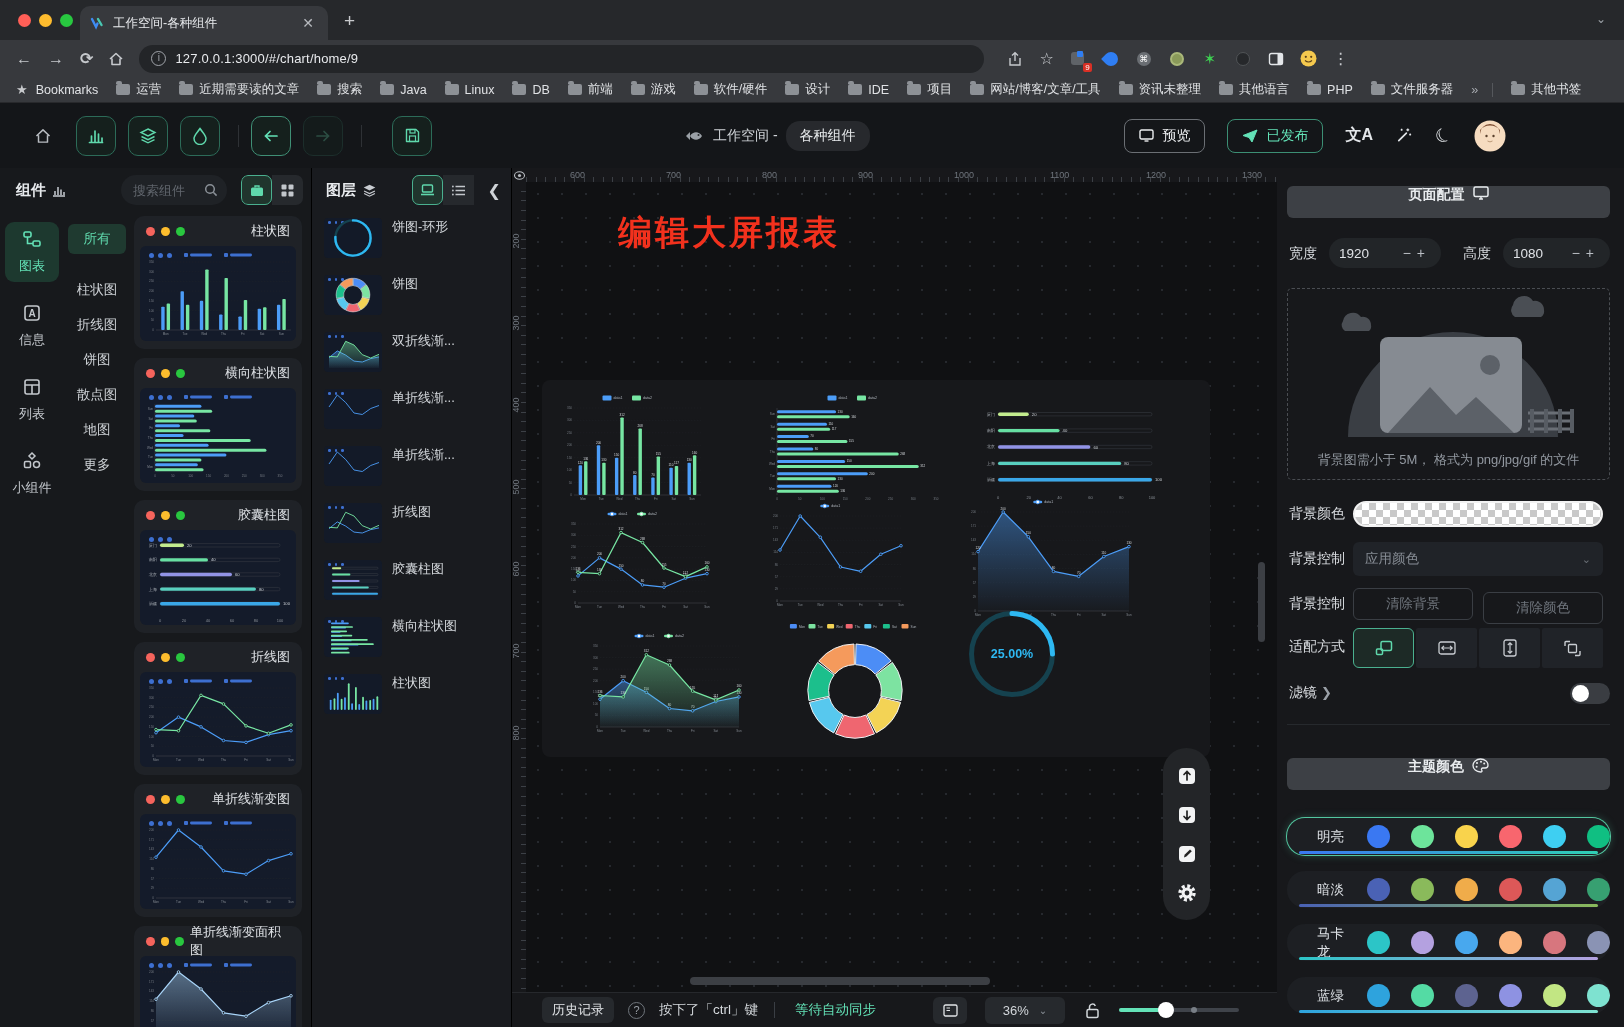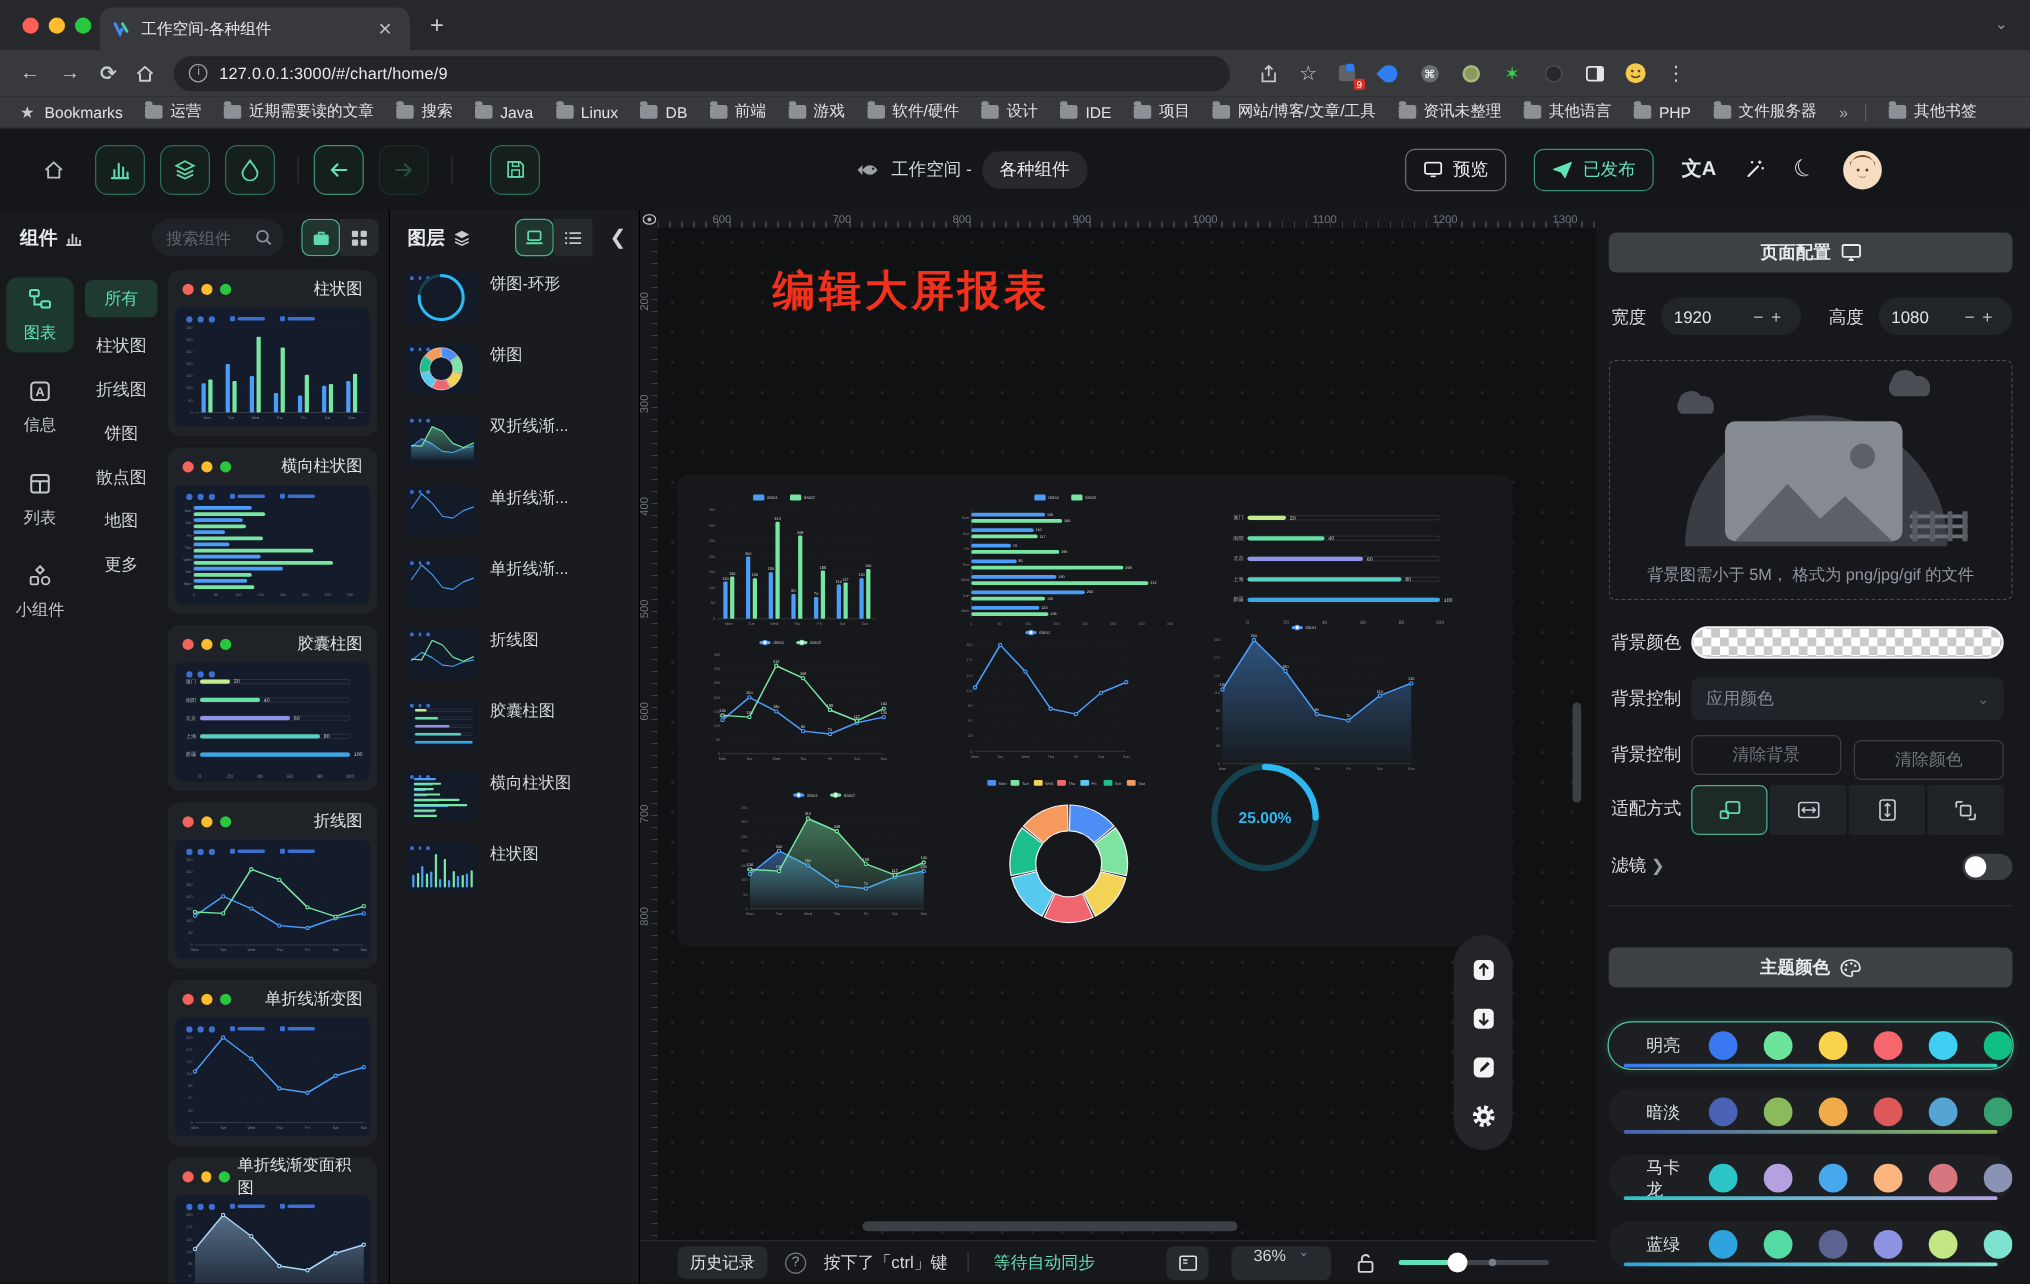--- a/index.html
+++ b/index.html
@@ -53,21 +53,21 @@
   .searchwrap svg { position:absolute; right:9px; top:8px; }
   .viewtoggle { display:flex; margin-left:6px; border-radius:7px; overflow:hidden; }
   .vt { width:31px; height:30px; display:flex; align-items:center; justify-content:center; background:#26292d; }
   .vt.sel { background:#20352d; outline:1px solid #4ab08f; outline-offset:-1px; border-radius:7px; }
   .lp-body { display:flex; height:calc(100% - 44px); }
   .rail { width:64px; padding-top:10px; display:flex; flex-direction:column; align-items:center; gap:14px; }
   .rail-item { width:54px; padding:7px 0; display:flex; flex-direction:column; align-items:center; gap:5px; font-size:13px; color:#c3c7cc; border-radius:9px; }
   .rail-item.sel { background:#1d392f; color:#63e2b7; }
   .cats { width:66px; padding-top:12px; display:flex; flex-direction:column; align-items:center; gap:0; }
   .cat { height:35px; display:flex; align-items:center; justify-content:center; font-size:13.5px; color:#ced2d6; width:58px; }
-  .cat.sel { background:#1f3a30; color:#5fd8ac; border-radius:6px; height:30px; margin-bottom:5px; }
+  .cat.sel { background:#1f3a30; color:#5fd8ac; border-radius:6px; height:30px; margin-bottom:18px; }
   .cards { flex:1; padding:4px 10px 0 4px; overflow:hidden; }
   .card { width:168px; background:#1f2227; border-radius:10px; margin-bottom:9px; overflow:hidden; }
   .card-h { height:30px; display:flex; align-items:center; padding:0 12px; gap:6px; }
   .cdot { width:9px; height:9px; border-radius:50%; }
   .card-title { margin-left:auto; font-size:13px; color:#dde0e4; }
   .thumb { margin:0 6px 8px 6px; height:95px; background:#141b2a; border-radius:6px; position:relative; }
   .bluedots { position:absolute; left:9px; top:7px; display:flex; gap:4px; }
   .bluedots i { width:5px; height:5px; border-radius:50%; background:#3d6fd0; }
 
   
@@ -101,32 +101,32 @@
   .vthumb { position:absolute; left:746px; top:394px; width:7px; height:80px; border-radius:4px; background:#3c3f44; }
 
   .statusbar { position:absolute; left:0; bottom:0; width:100%; height:35px; background:#17181b; border-top:1px solid #26282c; display:flex; align-items:center; padding:0 38px 0 30px; }
   .hist { background:#26292d; border-radius:6px; height:26px; display:flex; align-items:center; padding:0 10px; font-size:13px; color:#e2e5e8; }
   .help { width:17px; height:17px; border:1.3px solid #70767d; border-radius:50%; color:#9aa0a7; font-size:11px; display:flex; align-items:center; justify-content:center; margin-left:14px; }
   .keyhint { font-size:13.5px; color:#d6dade; margin-left:14px; }
   .sdiv { width:1px; height:16px; background:#3a3e44; margin-left:16px; }
   .sync { font-size:13.5px; color:#63e2b7; margin-left:20px; }
   .sb-right { margin-left:auto; display:flex; align-items:center; gap:18px; }
   .sqbtn { width:34px; height:27px; background:#26292d; border-radius:6px; display:flex; align-items:center; justify-content:center; }
-  .zoompill { width:80px; height:27px; background:#26292d; border-radius:6px; display:flex; align-items:flex-start; justify-content:center; gap:10px; font-size:13px; color:#d2d6da; }
+  .zoompill { width:80px; height:27px; background:#26292d; border-radius:6px; display:flex; align-items:center; justify-content:center; gap:10px; font-size:13px; color:#d2d6da; }
   .zoompill .car { color:#8a9098; font-size:10px; }
   .slider { position:relative; width:120px; height:16px; }
   .slider .trk { position:absolute; top:6px; left:0; width:100%; height:4px; background:#3f434a; border-radius:2px; }
   .slider .fil { position:absolute; top:6px; left:0; width:46px; height:4px; background:#63e2b7; border-radius:2px; }
   .slider .knob { position:absolute; top:0; left:39px; width:16px; height:16px; background:#fff; border-radius:50%; }
   .slider .mark { position:absolute; top:5px; left:72px; width:6px; height:6px; background:#787e86; border-radius:50%; }
 
   
   .inspector { position:absolute; left:1277px; top:168px; right:0; bottom:0; background:#17181b; }
   .insp { position:absolute; left:10px; top:0; width:323px; height:100%; }
-  .hdrbtn { position:absolute; left:0; width:100%; height:32px; background:#3d4045; border-radius:6px; display:flex; align-items:center; justify-content:center; gap:8px; font-size:14px; font-weight:bold; color:#e8ebee; }
+  .hdrbtn { position:absolute; left:0; width:100%; height:32px; background:#3d4045; border-radius:6px; display:flex; justify-content:center; gap:8px; font-size:14px; font-weight:bold; color:#e8ebee; }
   .lab { position:absolute; font-size:14px; color:#d8dbdf; }
   .stepper { position:absolute; height:30px; background:#222528; border-radius:15px; display:flex; align-items:center; padding:0 10px; font-size:13.5px; color:#dfe2e6; }
   .stepper .pm { margin-left:auto; color:#b9bec4; letter-spacing:6px; font-size:14px; }
   .upload { position:absolute; left:0; top:120px; width:100%; height:192px; border:1px dashed #4a4d52; border-radius:5px; }
   .upload .cap { position:absolute; left:0; right:0; bottom:10px; text-align:center; font-size:13px; color:#9298a0; }
   .swatch { position:absolute; left:66px; width:250px; height:26px; border-radius:13px; border:2px solid #f2f2f2;
      background:repeating-conic-gradient(#ffffff 0% 25%, #c9c9c9 0% 50%); background-size:14px 14px; }
   .select { position:absolute; left:66px; width:250px; height:34px; background:#202328; border-radius:6px; display:flex; align-items:center; padding:0 12px; font-size:13.5px; color:#868c94; }
   .select .car { margin-left:auto; color:#6a7076; font-size:11px; }
   .ghostbtn { position:absolute; height:32px; border:1px solid #3a3e44; border-radius:6px; display:flex; align-items:center; justify-content:center; font-size:13.5px; color:#70767e; }

